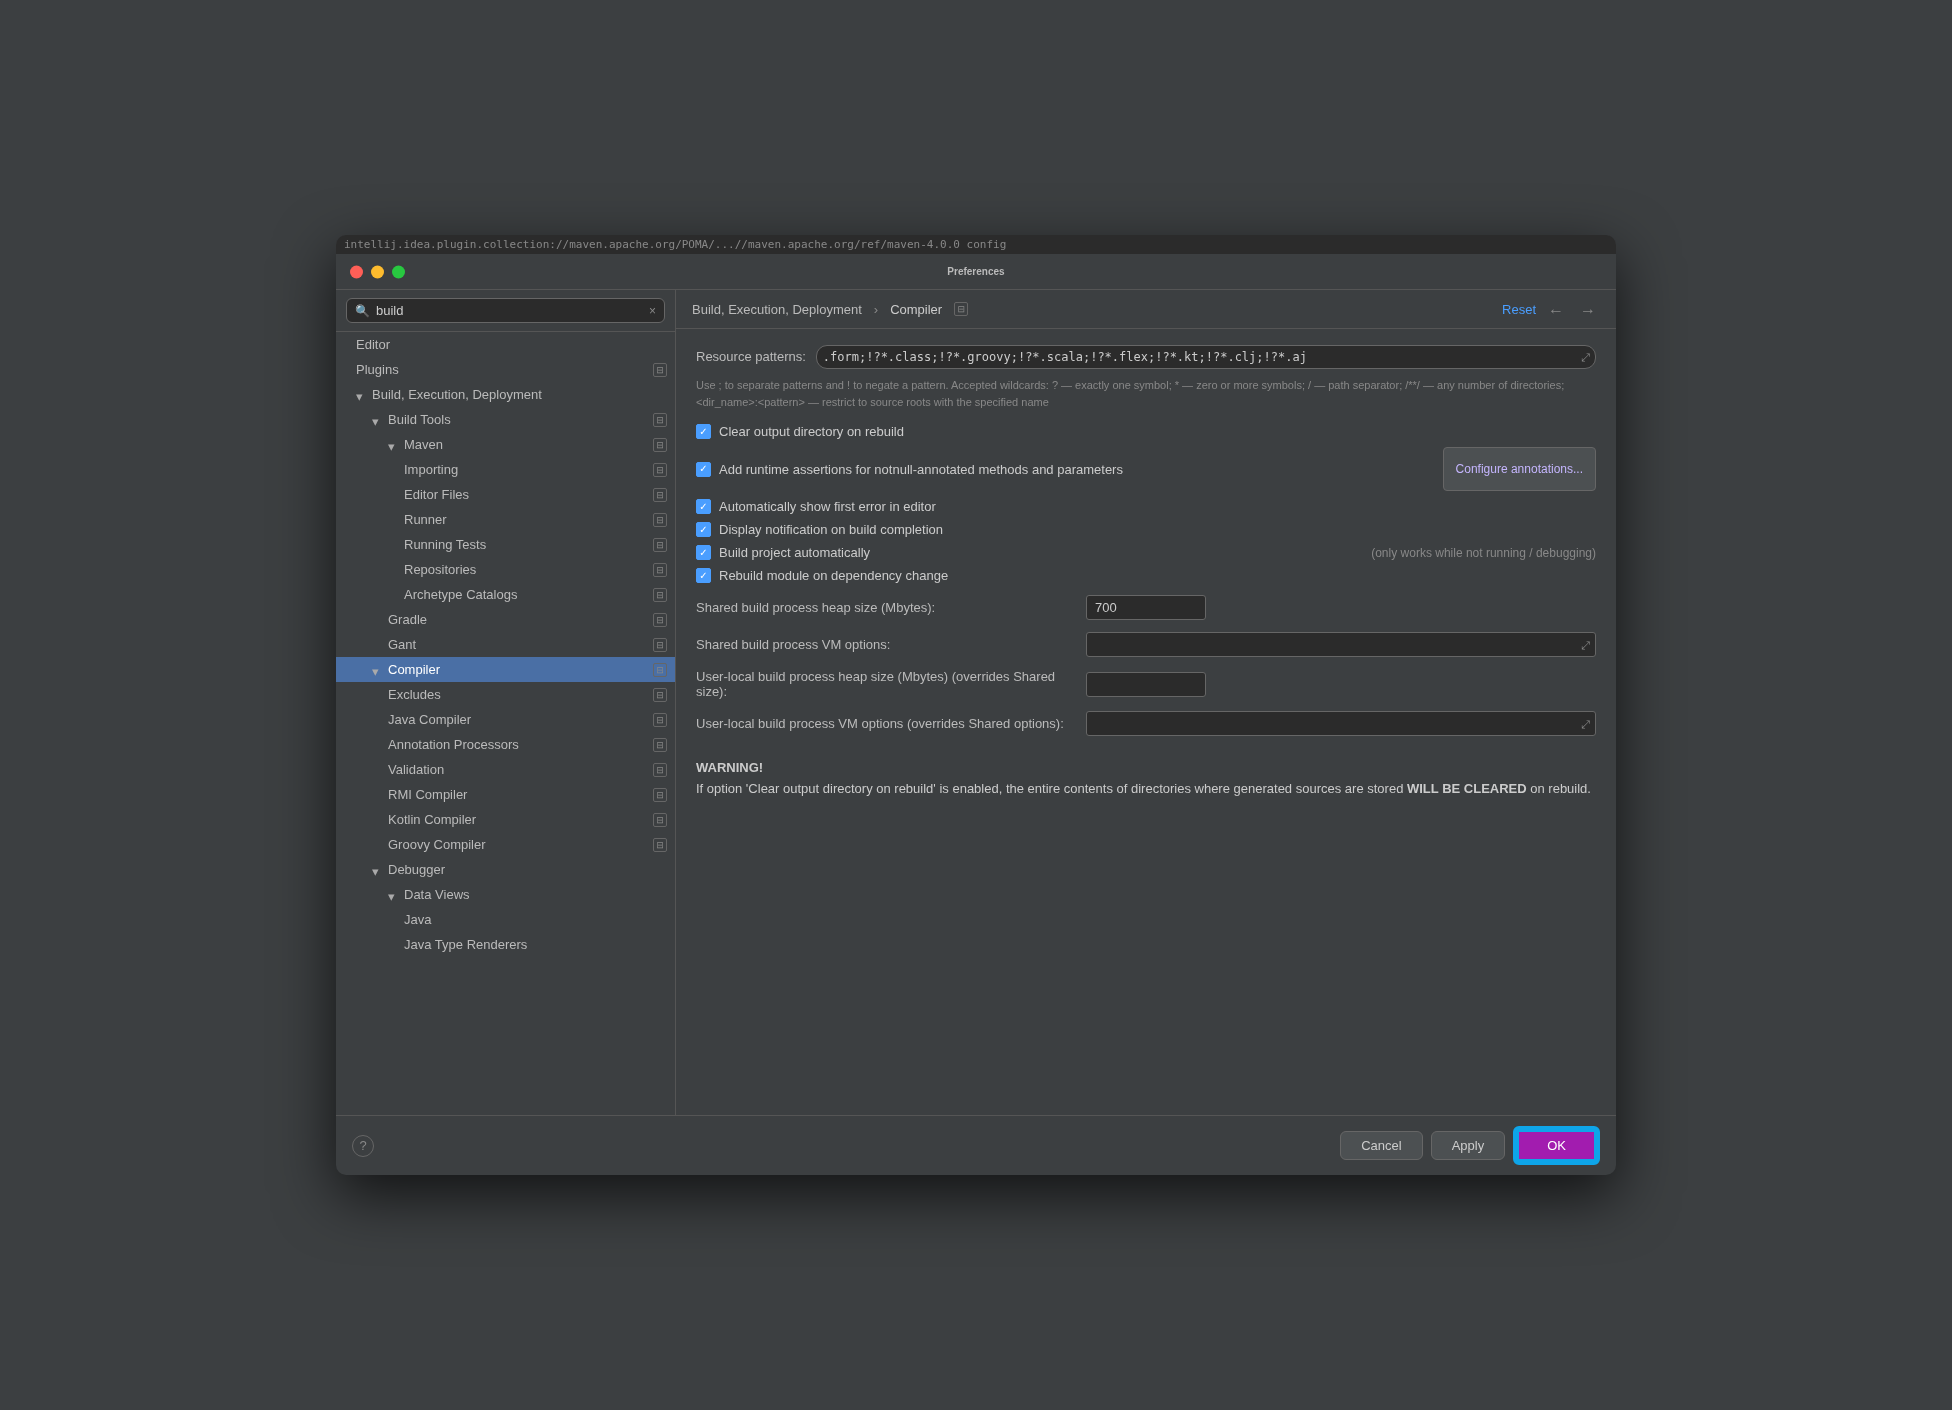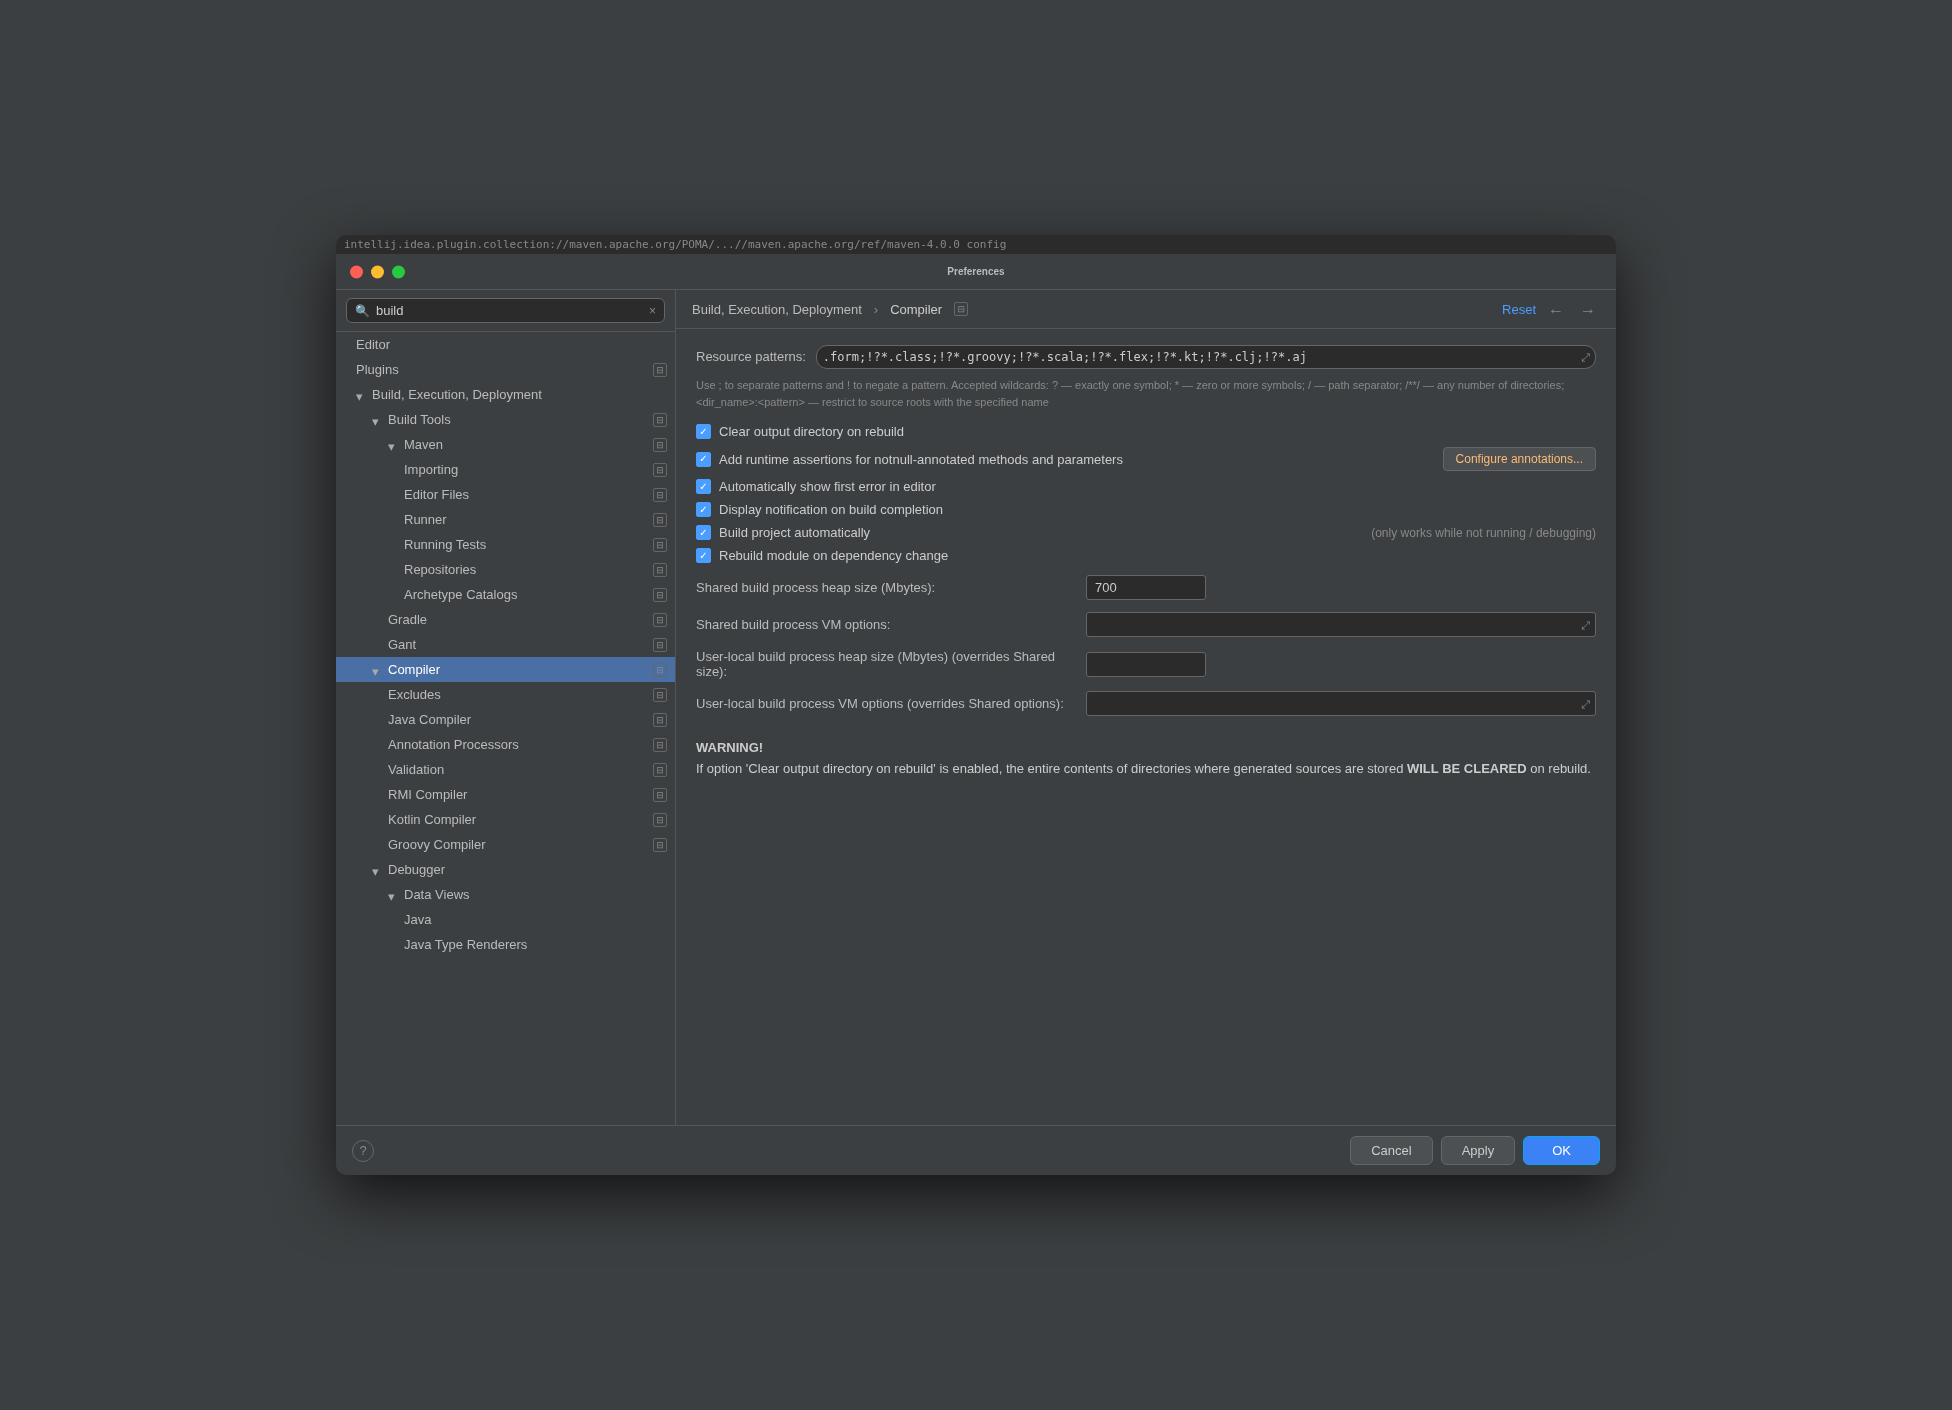--- a/index.html
+++ b/index.html
@@ -280,22 +280,22 @@
     }
     .note-text {
       color: #888;
       font-size: 12px;
       margin-left: 8px;
     }
     .configure-btn {
       background: #4c5052;
       border: 1px solid #666;
       border-radius: 4px;
-      color: #fdba74;
-      padding: 4px 12px;
+      color: #c4b5fd;
+      padding: 14px 12px;
       cursor: pointer;
       font-size: 12px;
       white-space: nowrap;
       text-align: right;
     }
     .field-row {
       display: flex;
       align-items: center;
       margin-bottom: 12px;
       gap: 10px;
@@ -381,22 +381,22 @@
     .apply-btn {
       background: #4c5052;
       border: 1px solid #666;
       border-radius: 6px;
       color: #cccccc;
       padding: 6px 20px;
       cursor: pointer;
       font-size: 13px;
     }
     .ok-btn {
-      background: #3b82f6;
-      border: 1px solid #0ea5e9;
+      background: #a21caf;
+      border: 6px solid #0ea5e9;
       border-radius: 6px;
       color: #ffffff;
       padding: 6px 28px;
       cursor: pointer;
       font-size: 13px;
       font-weight: 500;
     }
     .url-bar {
       background: #2b2b2b;
       color: #888;

